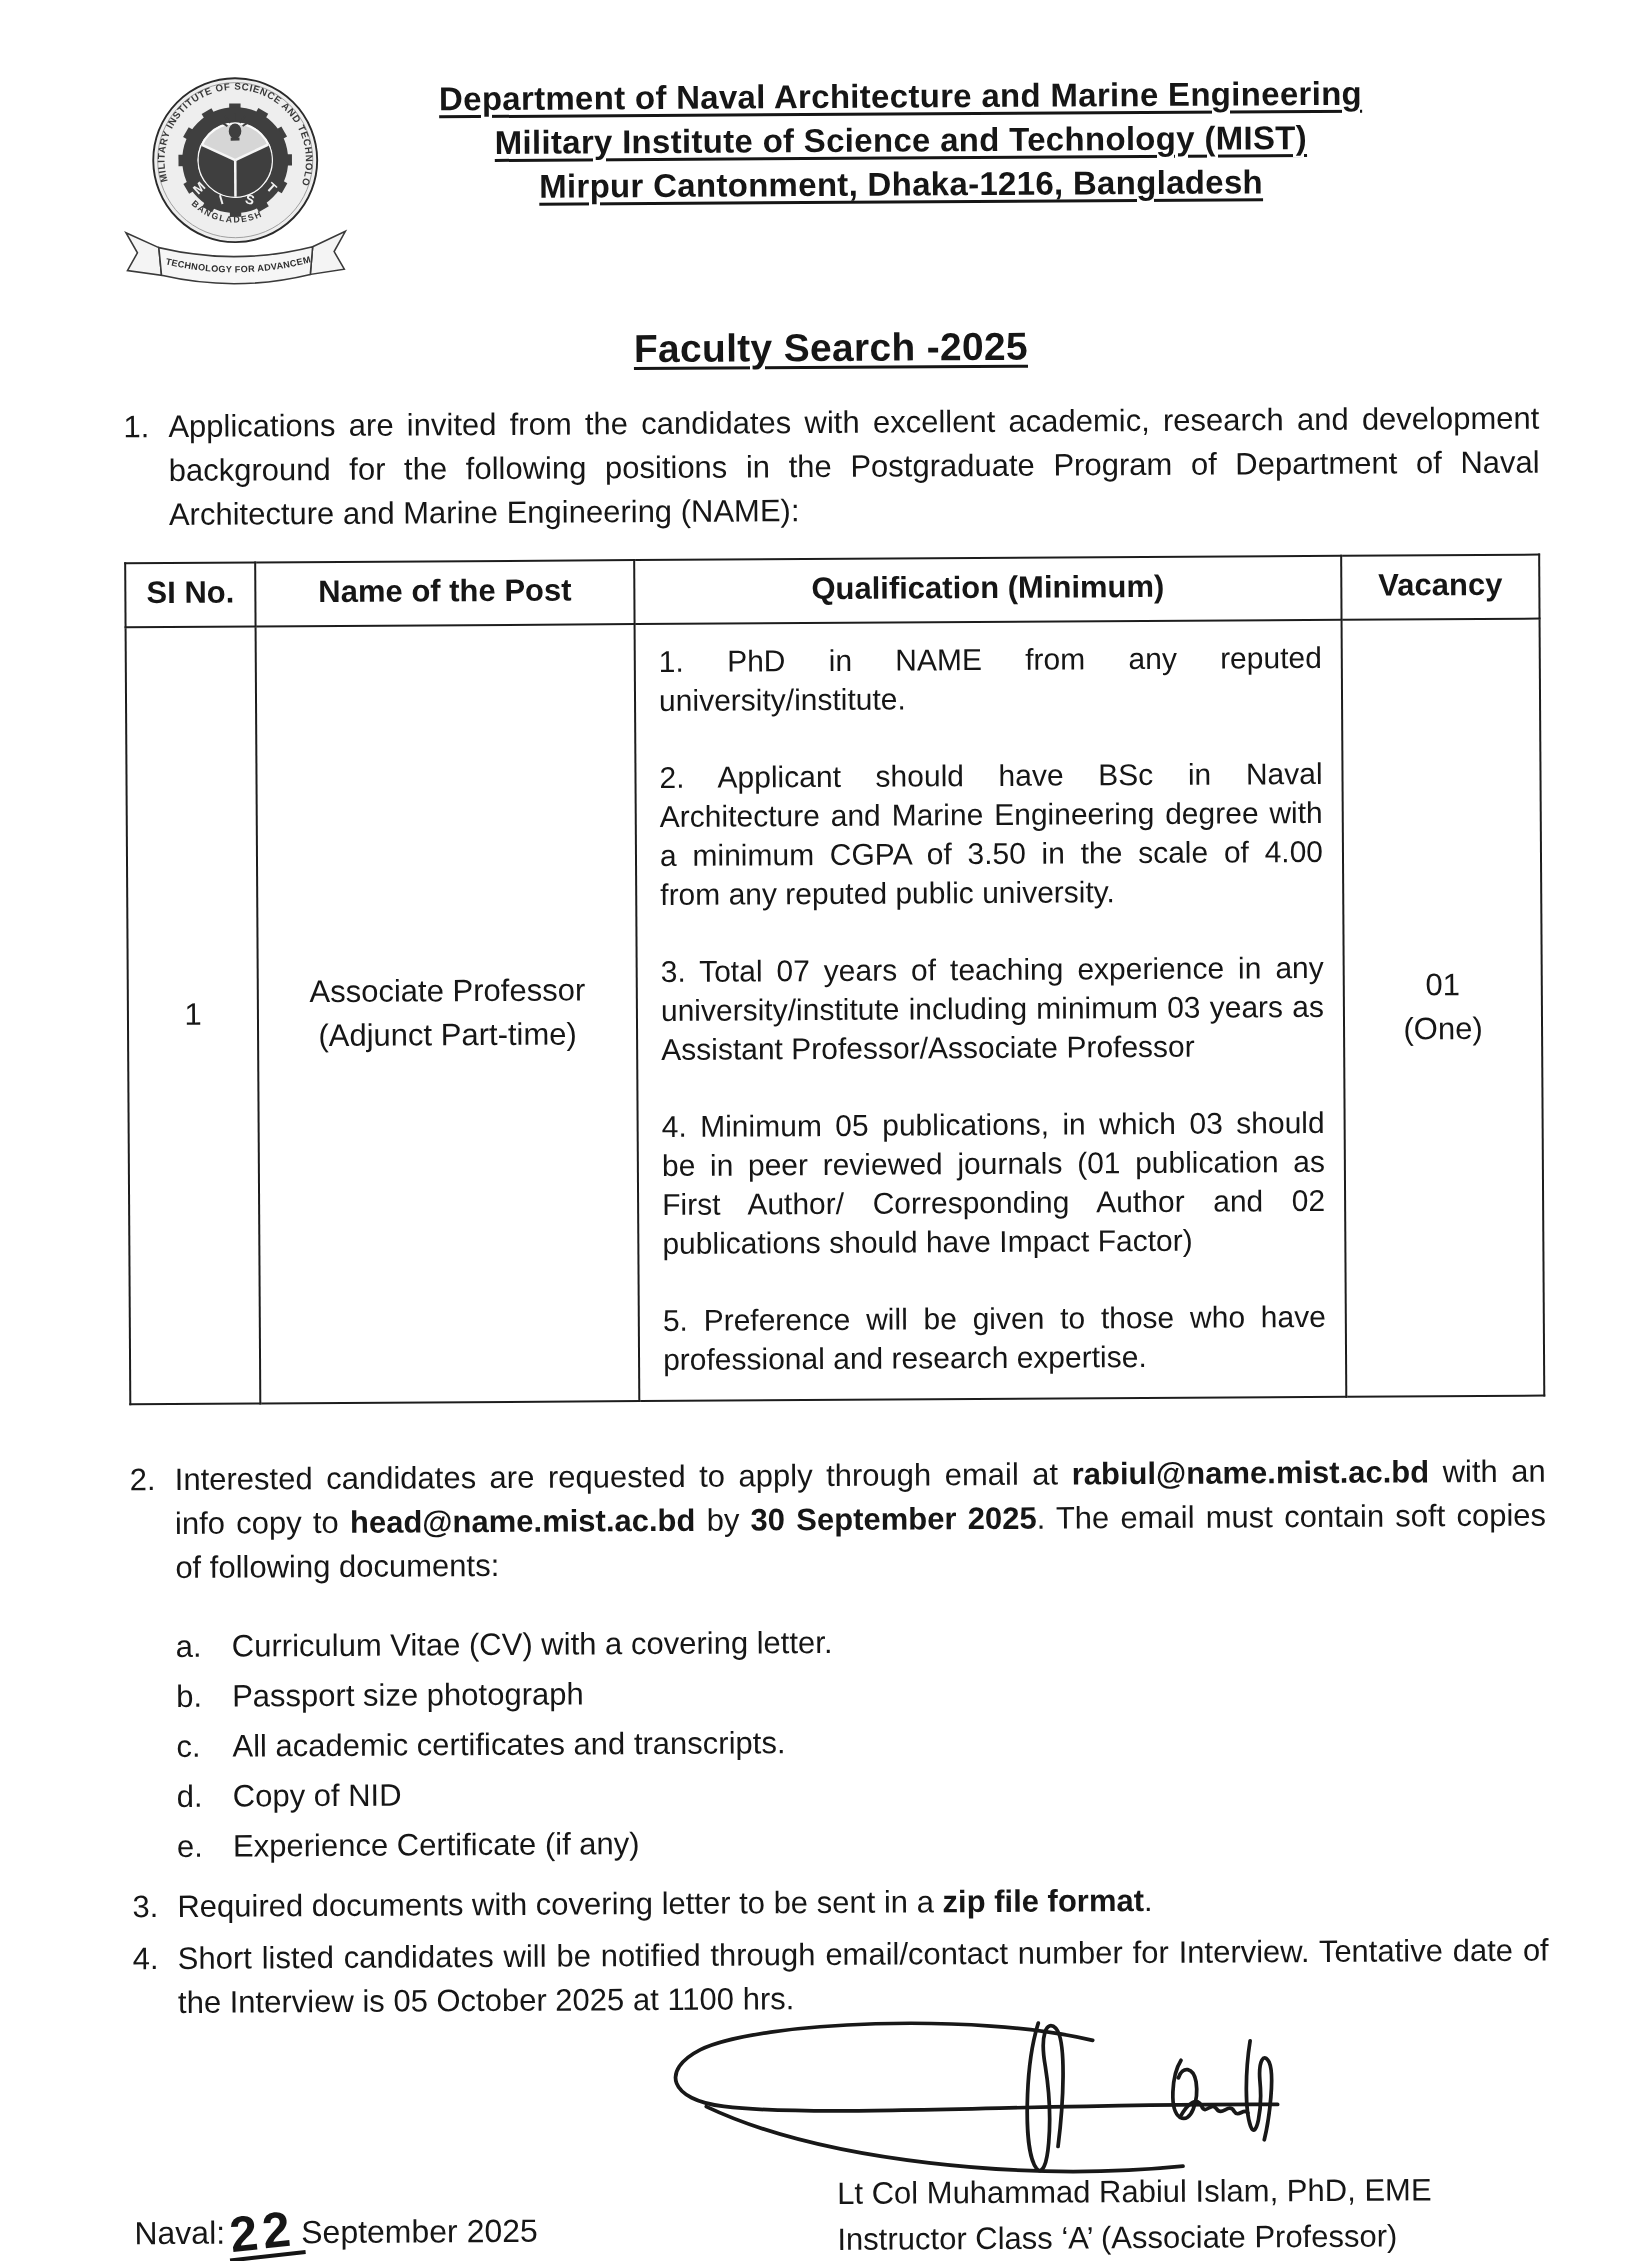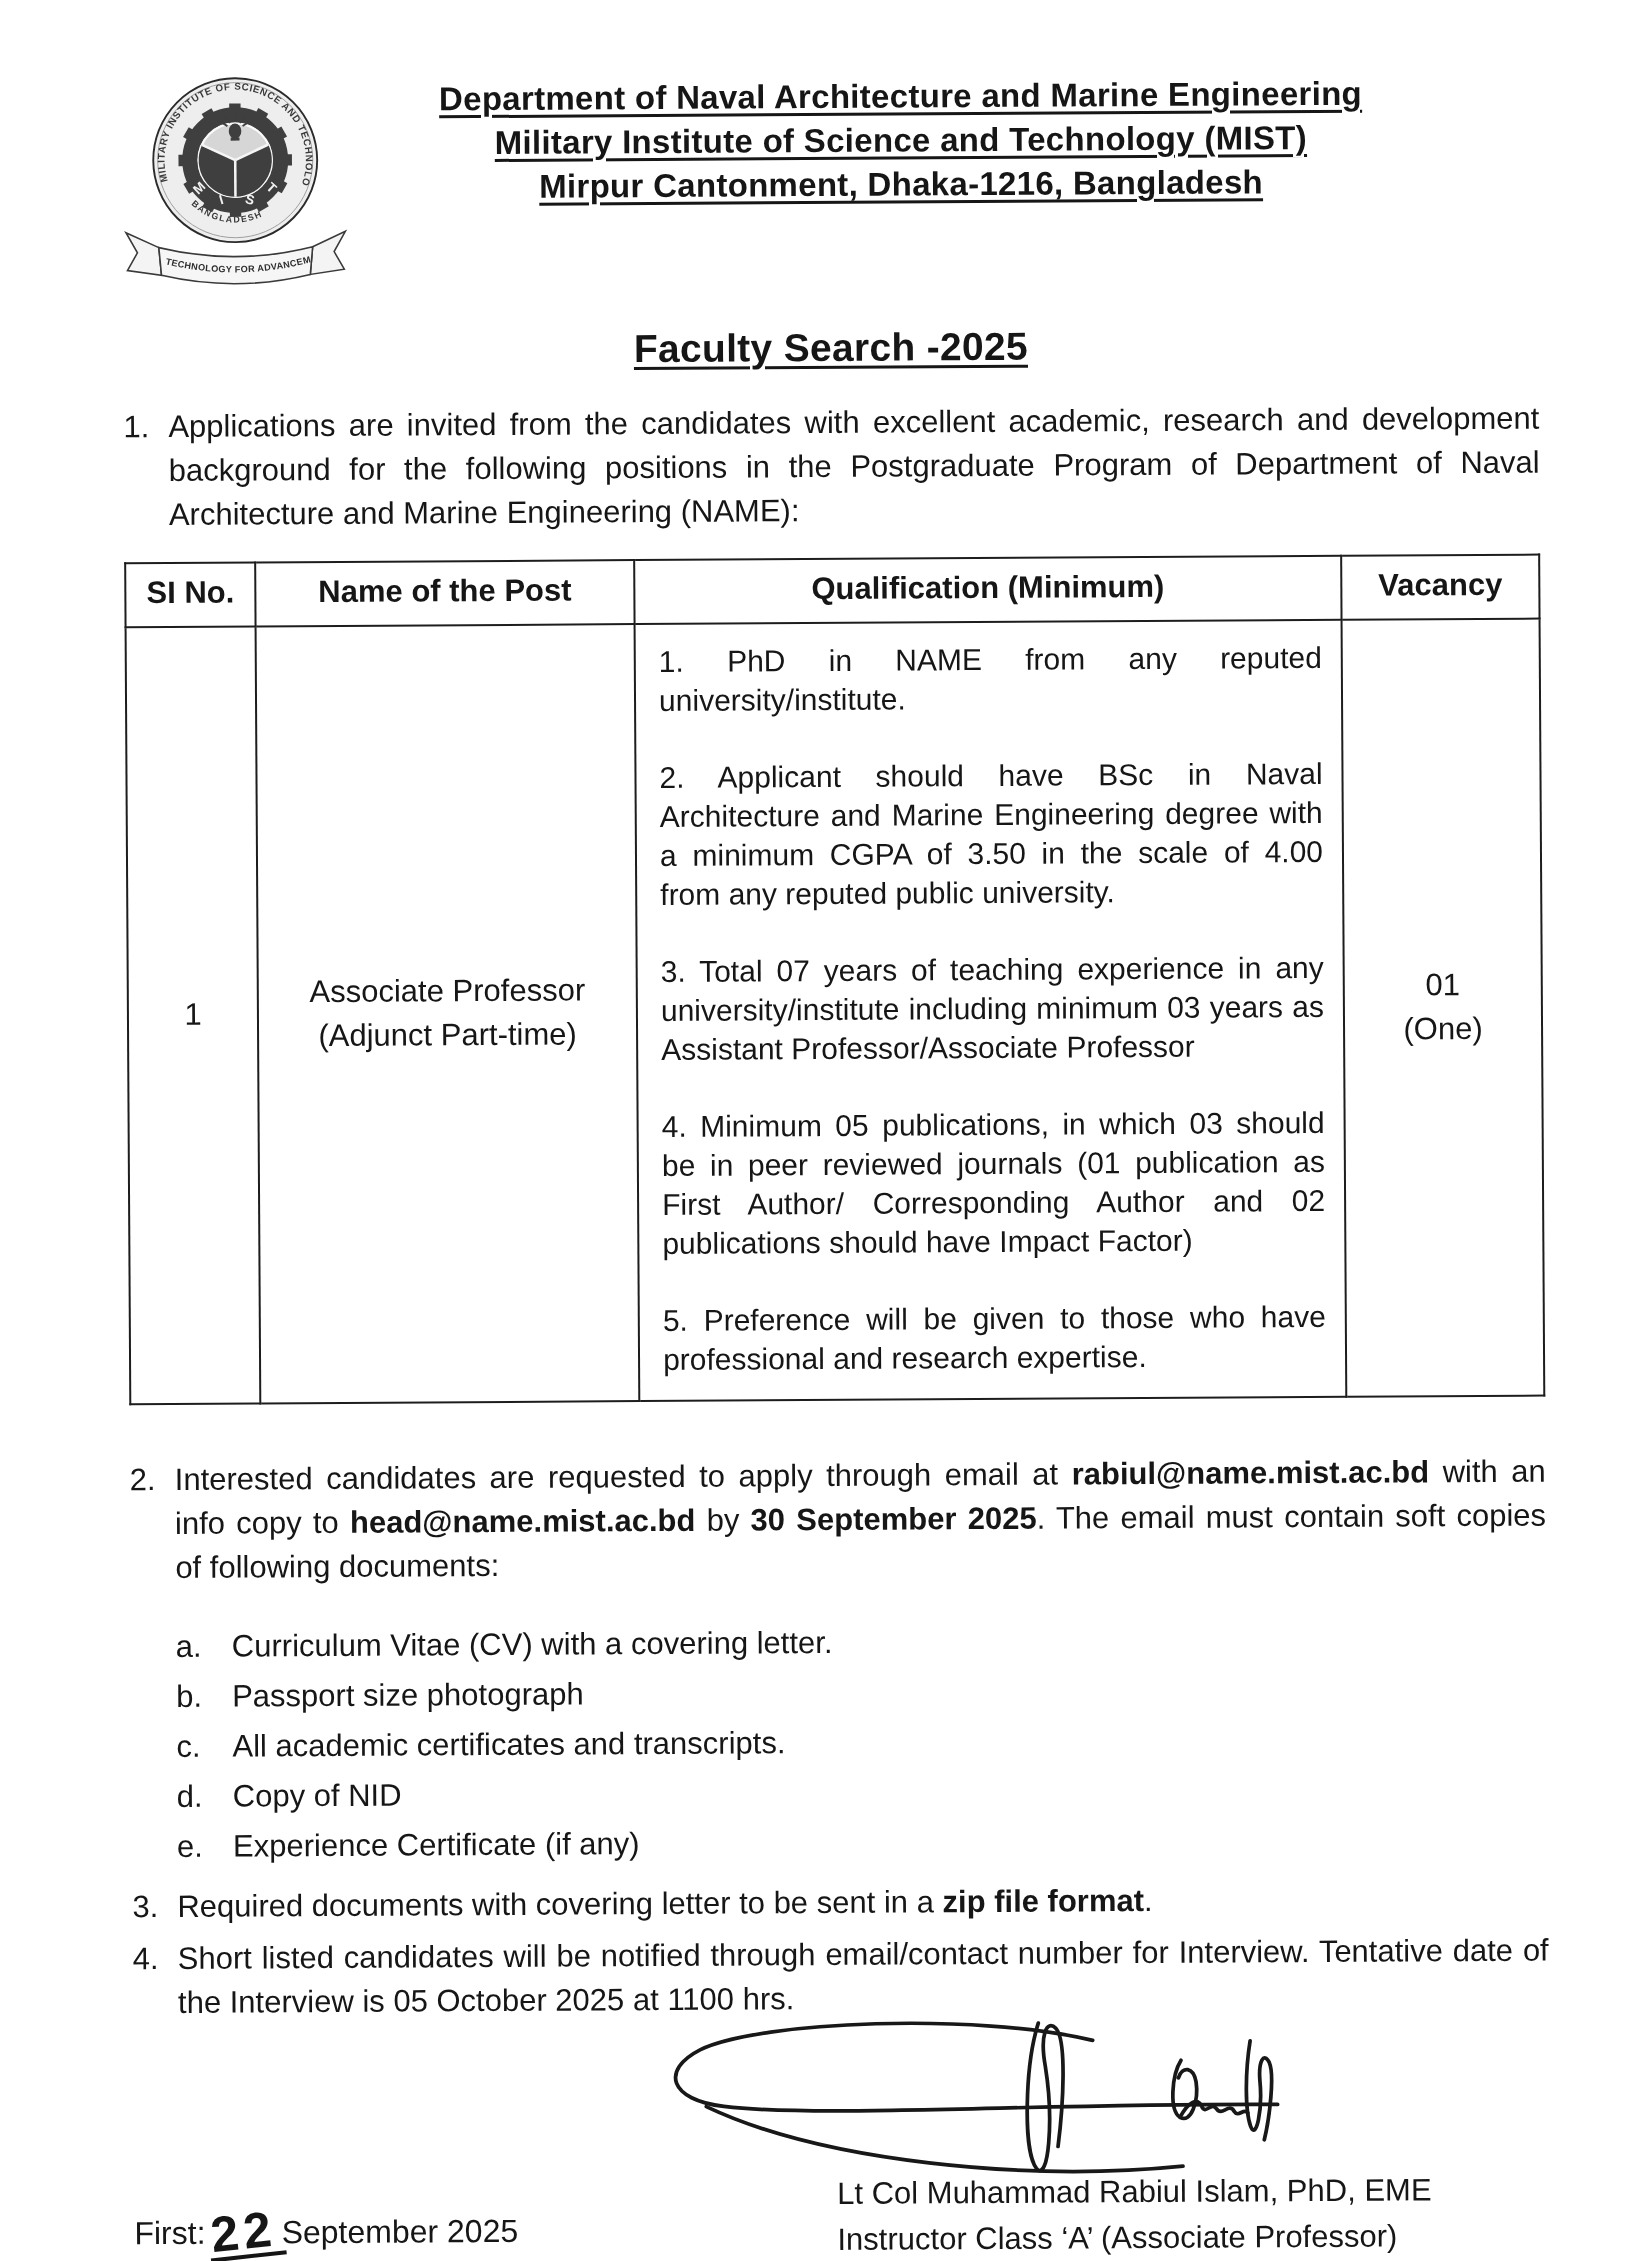--- a/index.html
+++ b/index.html
@@ -304,19 +304,19 @@
           <path d="M 768 148 C 780 126, 794 118, 800 132 C 806 146, 814 124, 822 136 C 830 148, 840 126, 848 140 C 854 150, 862 134, 868 142"></path>
           <path d="M 872 36 C 864 84, 864 140, 872 162 C 880 184, 890 138, 886 94 C 884 66, 892 52, 900 68 C 908 86, 900 150, 892 182"></path>
         </g>
       </svg>
       <div class="sig-text">
         <div>Lt Col Muhammad Rabiul Islam, PhD, EME</div>
         <div>Instructor Class ‘A’ (Associate Professor)</div>
         <div>Postgraduate Program Coordinator</div>
       </div>
       <div class="date-line">
-        <span>First:</span><span class="hand-day">22</span><span>September 2025</span>
+        <span>Naval:</span><span class="hand-day">22</span><span>September 2025</span>
       </div>
     </div>
 
   </div>
 </div>
 
 
 </body></html>

